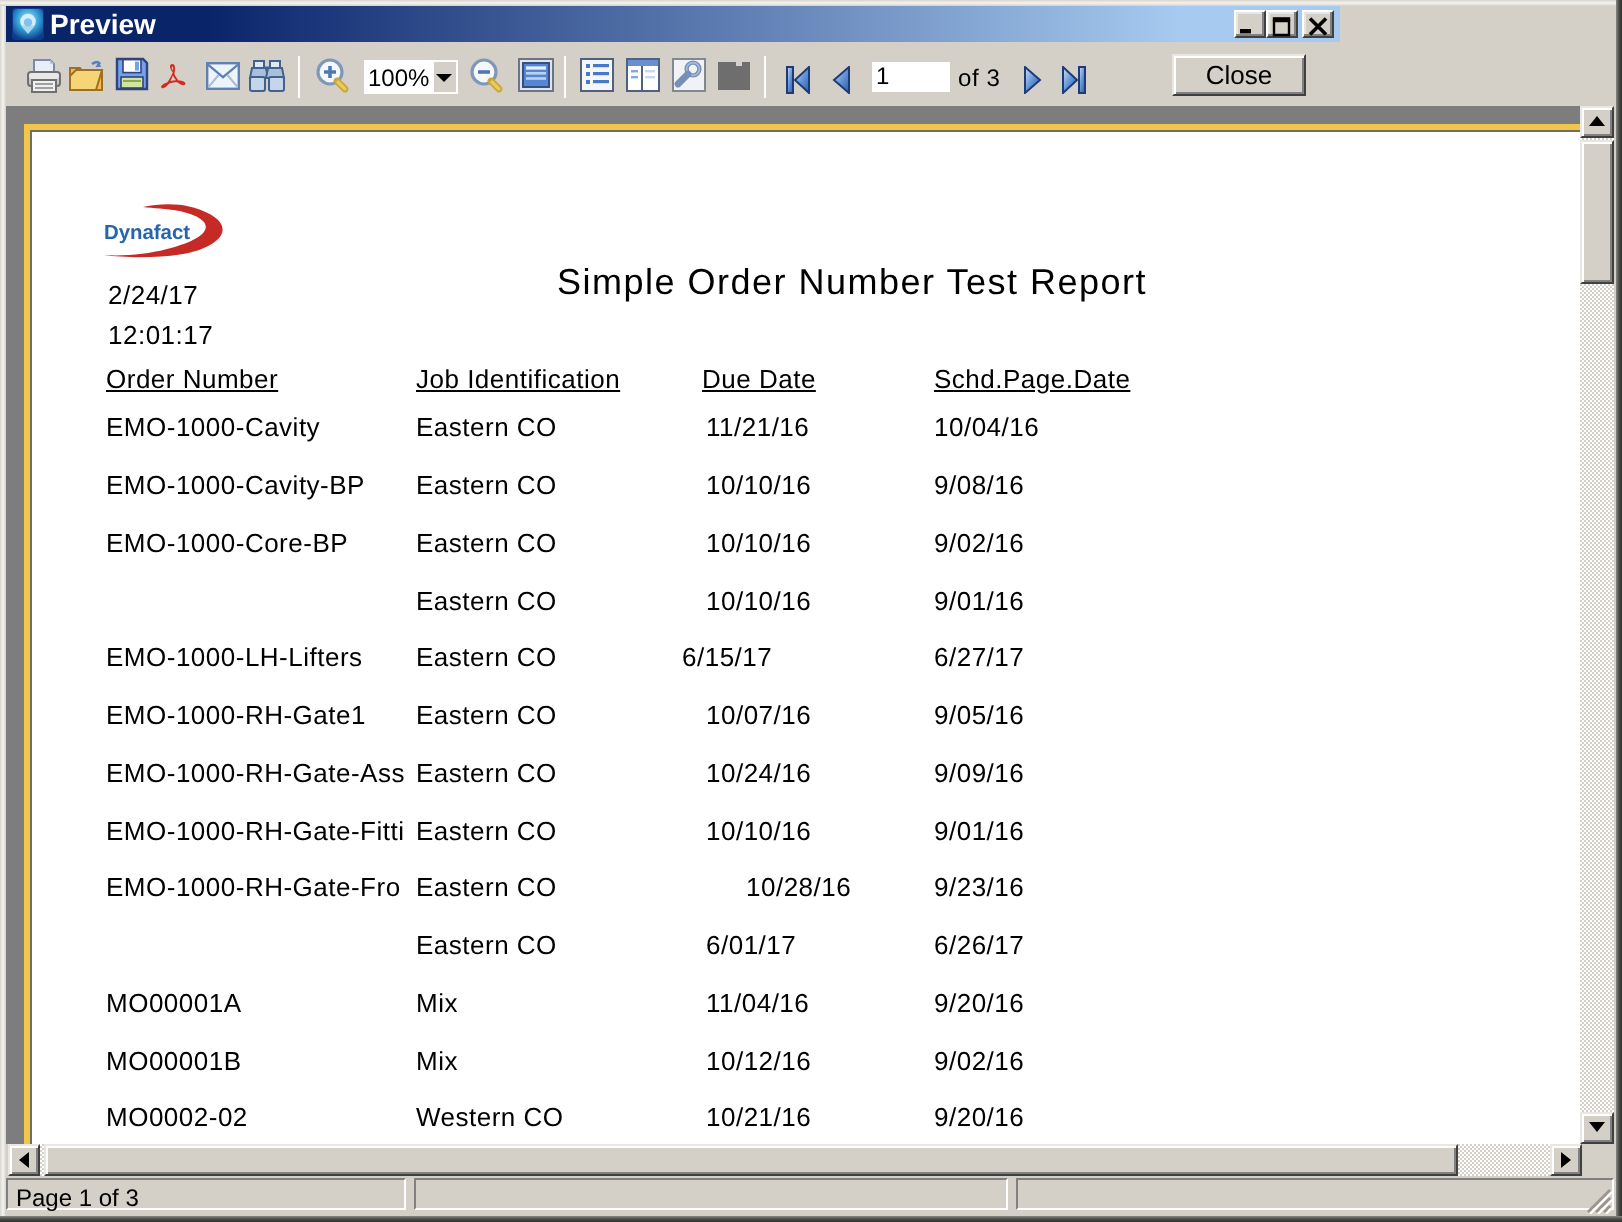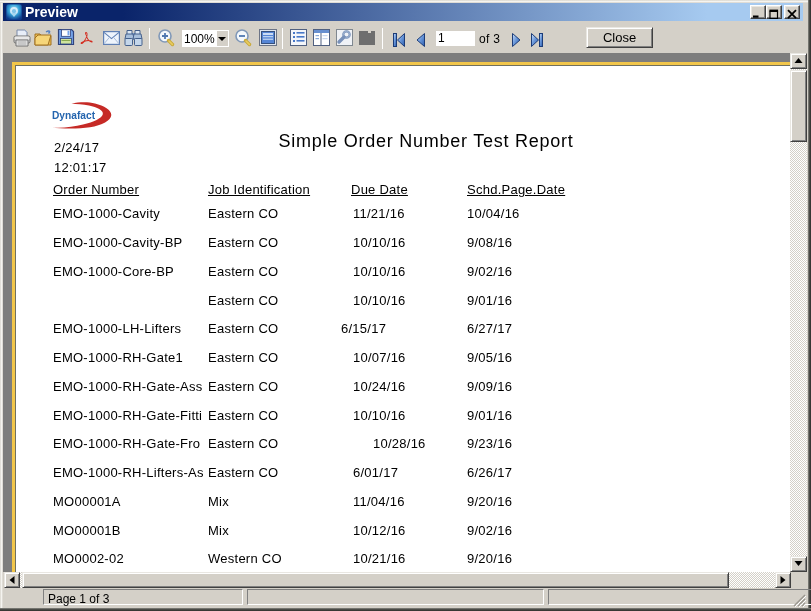--- a/index.html
+++ b/index.html
@@ -6,21 +6,21 @@
   *{box-sizing:border-box;}
   .win{position:relative;width:811px;height:611px;background:#d4d0c8;
        font-family:"Liberation Sans",sans-serif;overflow:hidden;}
   .abs{position:absolute;}
   
   .frame-r{position:absolute;right:0;top:0;width:3px;height:611px;background:linear-gradient(to right,#8a8a84,#4a4a46,#2e2e2b);}
   .frame-b{position:absolute;left:0;bottom:0;width:811px;height:3px;background:linear-gradient(to bottom,#8a8a84,#4a4a46,#2e2e2b);}
   .frame-l{position:absolute;left:0;top:0;width:3px;height:611px;background:linear-gradient(to right,#d8d5cd,#f5f4f0,#d4d0c8);}
   .frame-t{position:absolute;left:0;top:0;width:811px;height:3px;background:linear-gradient(to bottom,#d8d5cd,#f5f4f0,#d4d0c8);}
   
-  .titlebar{position:absolute;left:3px;top:3px;width:800px;height:18px;
+  .titlebar{position:absolute;left:3px;top:3px;width:667px;height:18px;
     background:linear-gradient(to right,#0a246a 0%,#0a246a 15%,#a6caf0 88%,#a6caf0 100%);}
   .title-text{position:absolute;left:22px;top:1px;color:#fff;font-size:14px;font-weight:bold;}
   .capbtn{position:absolute;top:2px;width:16px;height:14px;background:#d4d0c8;
     border-top:1px solid #fff;border-left:1px solid #fff;border-right:1px solid #404040;border-bottom:1px solid #404040;
     box-shadow:inset -1px -1px 0 #808080, inset 1px 1px 0 #e8e6e0;}
   
   .toolbar{position:absolute;left:3px;top:21px;width:805px;height:32px;background:#d4d0c8;}
   .sep{position:absolute;top:7px;width:1px;height:21px;background:#8c8c8c;border-right:1px solid #fff;}
   .ticon{position:absolute;}
   .combo{position:absolute;left:179px;top:9px;width:47px;height:17px;background:#fff;}
@@ -48,21 +48,21 @@
      background-size:2px 2px;background-position:0 0,1px 1px;background-color:#fff;}
   .sbbtn{position:absolute;background:#d4d0c8;
     border-top:1px solid #e9e7e2;border-left:1px solid #e9e7e2;border-right:1px solid #404040;border-bottom:1px solid #404040;
     box-shadow:inset 1px 1px 0 #fff, inset -1px -1px 0 #808080;}
   .sbthumb{position:absolute;background:#d4d0c8;
     border-top:1px solid #e9e7e2;border-left:1px solid #e9e7e2;border-right:1px solid #404040;border-bottom:1px solid #404040;
     box-shadow:inset 1px 1px 0 #fff, inset -1px -1px 0 #808080;}
   
   .statusbar{position:absolute;left:3px;top:588px;width:805px;height:20px;background:#d4d0c8;}
   .panel{position:absolute;top:1px;height:16px;border-top:1px solid #808080;border-left:1px solid #808080;
-    border-bottom:1px solid #fff;border-right:1px solid #fff;margin-left:40px;}
+    border-bottom:1px solid #fff;border-right:1px solid #fff;}
   .sb-text{position:absolute;left:4px;top:2px;font-size:12px;color:#000;}
 </style>
 </head>
 <body>
 <div class="win">
   <div class="frame-l"></div>
     <div class="frame-t"></div>
   <div class="frame-r"></div>
     <div class="frame-b"></div>
 
@@ -272,21 +272,20 @@
     <div class="pc" style="left:350px;top:325.7px">10/24/16</div>
     <div class="pc" style="left:464px;top:325.7px">9/09/16</div>
     <div class="pc" style="left:50px;top:354.5px">EMO-1000-RH-Gate-Fitti</div>
     <div class="pc" style="left:205px;top:354.5px">Eastern CO</div>
     <div class="pc" style="left:350px;top:354.5px">10/10/16</div>
     <div class="pc" style="left:464px;top:354.5px">9/01/16</div>
     <div class="pc" style="left:50px;top:383.2px">EMO-1000-RH-Gate-Fro</div>
     <div class="pc" style="left:205px;top:383.2px">Eastern CO</div>
     <div class="pc" style="left:370px;top:383.2px">10/28/16</div>
     <div class="pc" style="left:464px;top:383.2px">9/23/16</div>
-    <div class="pc" style="left:50px;top:412px">EMO-1000-RH-Lifters-As</div>
     <div class="pc" style="left:205px;top:412px">Eastern CO</div>
     <div class="pc" style="left:350px;top:412px">6/01/17</div>
     <div class="pc" style="left:464px;top:412px">6/26/17</div>
     <div class="pc" style="left:50px;top:440.7px">MO00001A</div>
     <div class="pc" style="left:205px;top:440.7px">Mix</div>
     <div class="pc" style="left:350px;top:440.7px">11/04/16</div>
     <div class="pc" style="left:464px;top:440.7px">9/20/16</div>
     <div class="pc" style="left:50px;top:469.5px">MO00001B</div>
     <div class="pc" style="left:205px;top:469.5px">Mix</div>
     <div class="pc" style="left:350px;top:469.5px">10/12/16</div>

